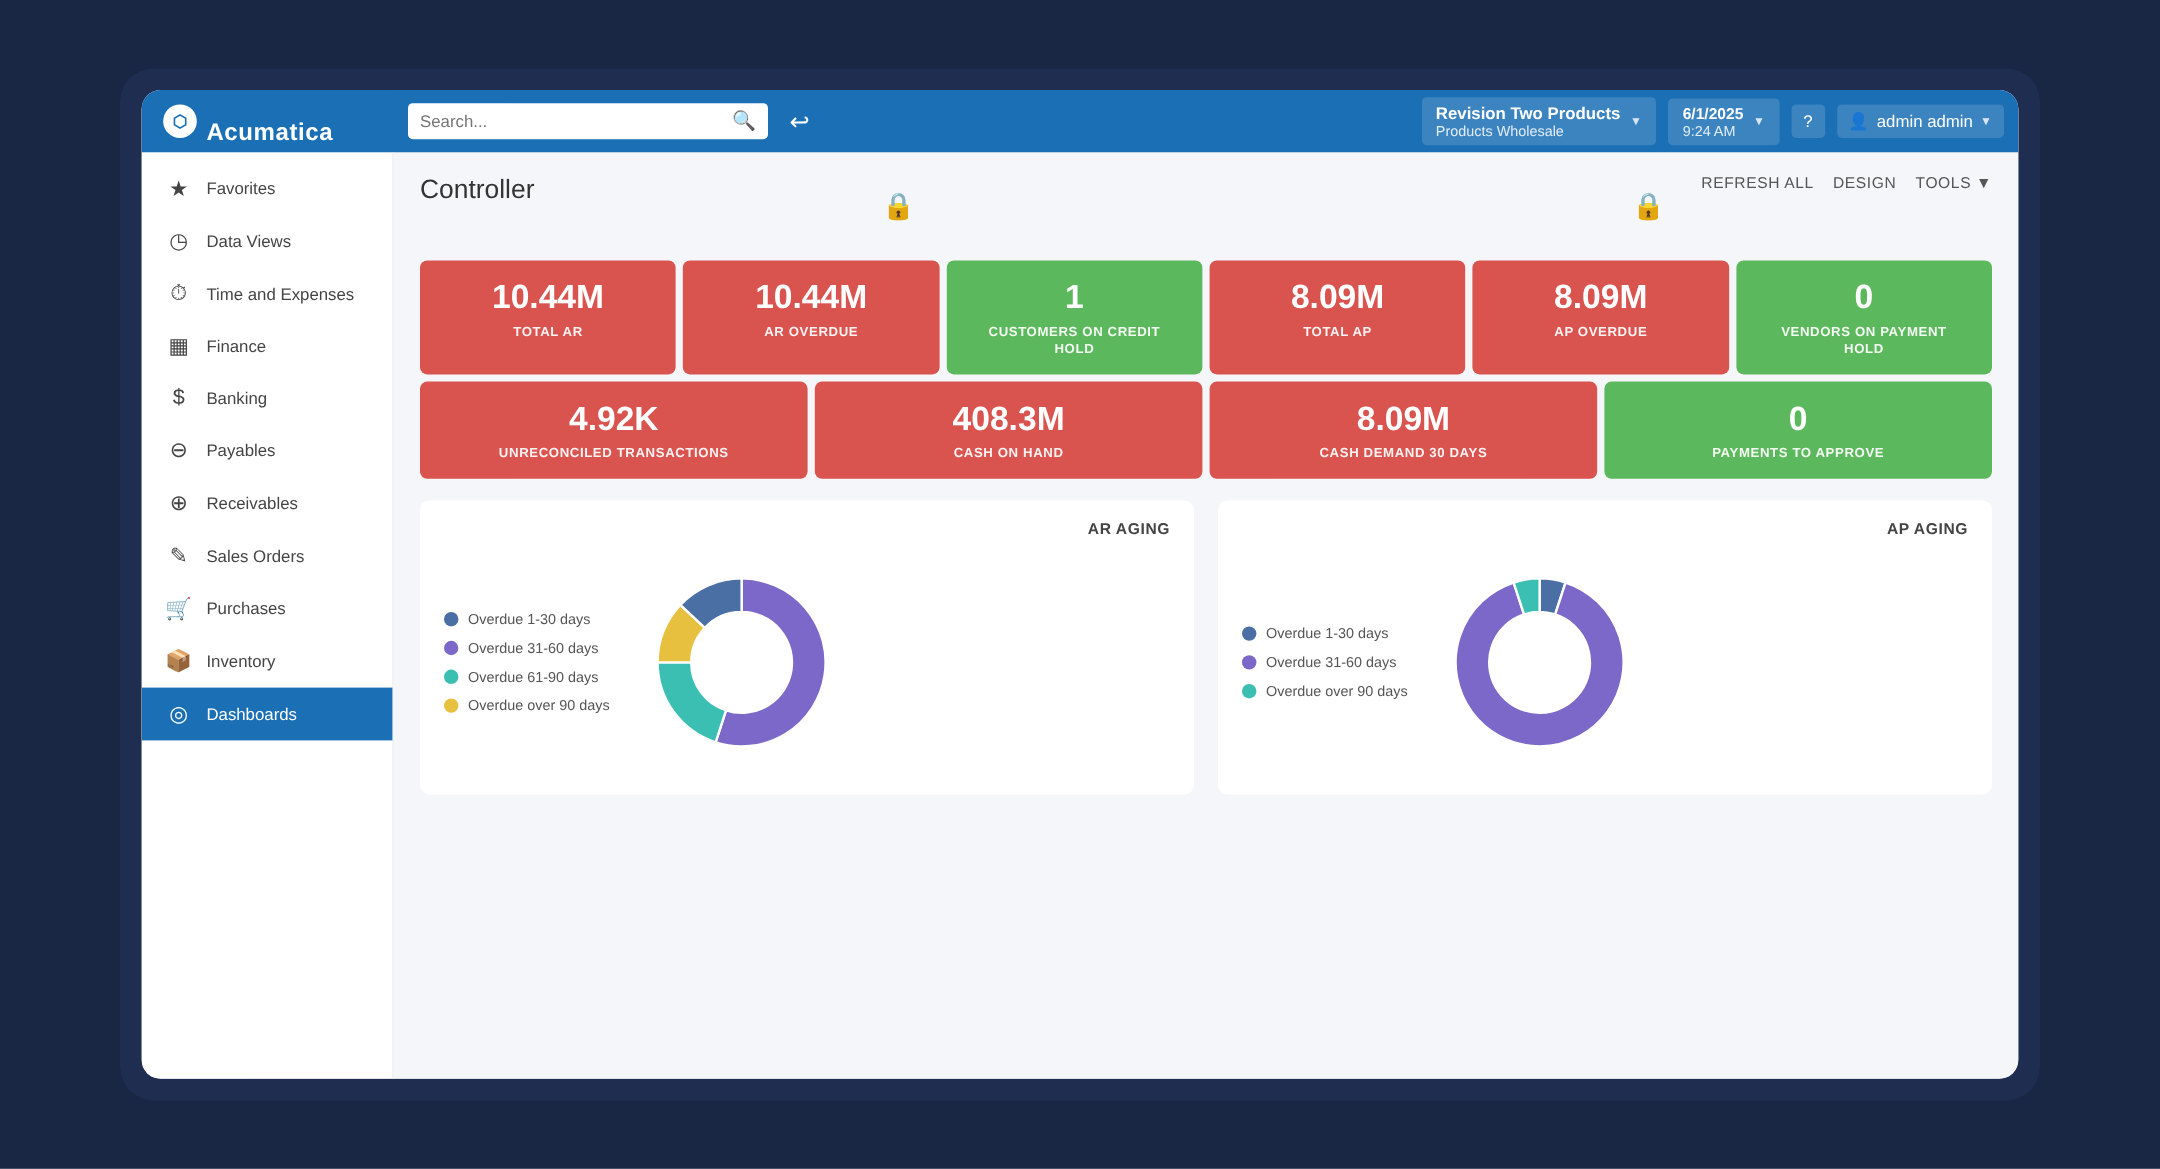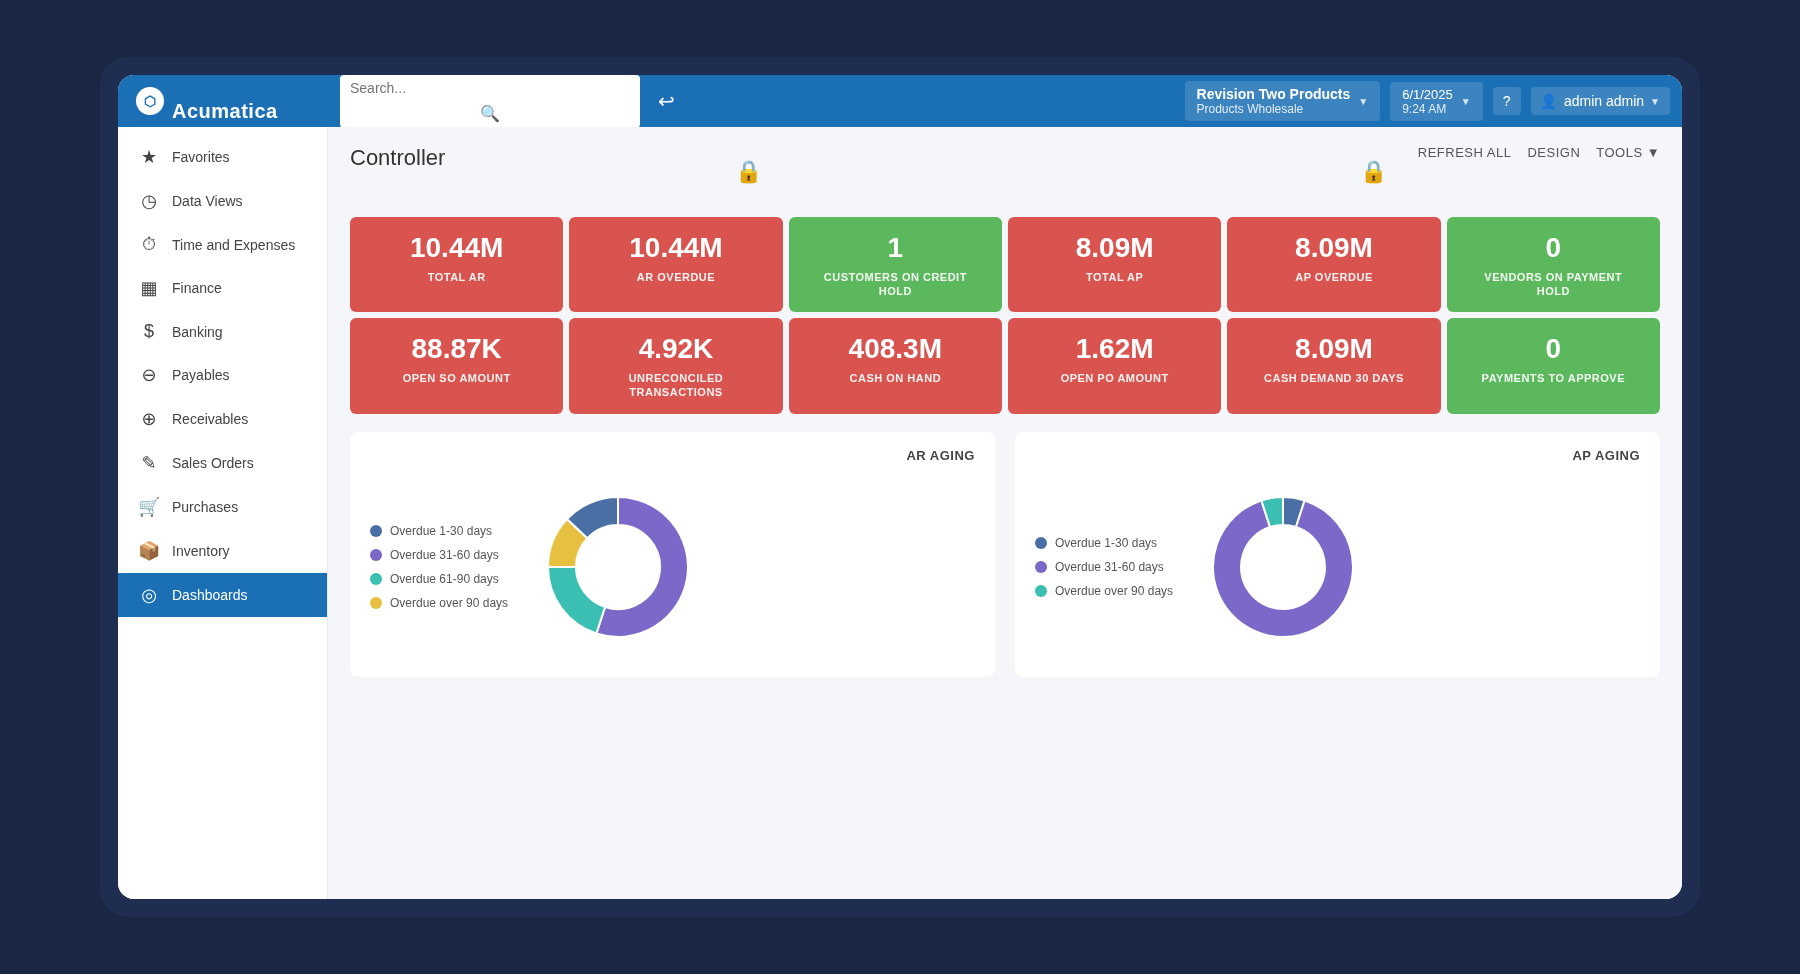--- a/index.html
+++ b/index.html
@@ -65,21 +65,20 @@
       margin-top: 21px;
     }
     .search-bar {
       background: #fff;
       border-radius: 4px;
       display: flex;
       align-items: center;
       padding: 5px 10px;
       width: 300px;
       gap: 8px;
-      flex-direction: column;
     }
     .search-bar input {
       border: none;
       outline: none;
       font-size: 14px;
       color: #555;
       width: 100%;
     }
     .search-icon-btn {
       color: #888;
@@ -110,21 +109,21 @@
       background: rgba(255,255,255,0.15);
       border-radius: 4px;
       padding: 5px 12px;
       color: #fff;
       display: flex;
       align-items: center;
       gap: 8px;
       cursor: pointer;
       font-size: 13px;
     }
-    .date-selector .date-main { font-weight: 400; }
+    .date-selector .date-main { font-weight: 700; }
     .date-selector .date-time { font-size: 12px; opacity: 0.85; }
     .topbar-help, .topbar-user {
       background: rgba(255,255,255,0.15);
       border-radius: 4px;
       padding: 6px 10px;
       color: #fff;
       display: flex;
       align-items: center;
       gap: 6px;
       cursor: pointer;
@@ -434,34 +433,26 @@
       <div class="metric-label">AP OVERDUE</div>
     </div>
               <div class="metric-card green">
       <div class="metric-value">0</div>
       <div class="metric-label">VENDORS ON PAYMENT HOLD</div>
     </div>
             </div>
 
           <div class="metrics-row" id="metrics-row-2">
               <div class="metric-card red">
-      <div class="metric-value">88.87K</div>
-      <div class="metric-label">OPEN SO AMOUNT</div>
-    </div>
-              <div class="metric-card red">
       <div class="metric-value">4.92K</div>
       <div class="metric-label">UNRECONCILED TRANSACTIONS</div>
     </div>
               <div class="metric-card red">
       <div class="metric-value">408.3M</div>
       <div class="metric-label">CASH ON HAND</div>
-    </div>
-              <div class="metric-card red">
-      <div class="metric-value">1.62M</div>
-      <div class="metric-label">OPEN PO AMOUNT</div>
     </div>
               <div class="metric-card red">
       <div class="metric-value">8.09M</div>
       <div class="metric-label">CASH DEMAND 30 DAYS</div>
     </div>
               <div class="metric-card green">
       <div class="metric-value">0</div>
       <div class="metric-label">PAYMENTS TO APPROVE</div>
     </div>
             </div>

